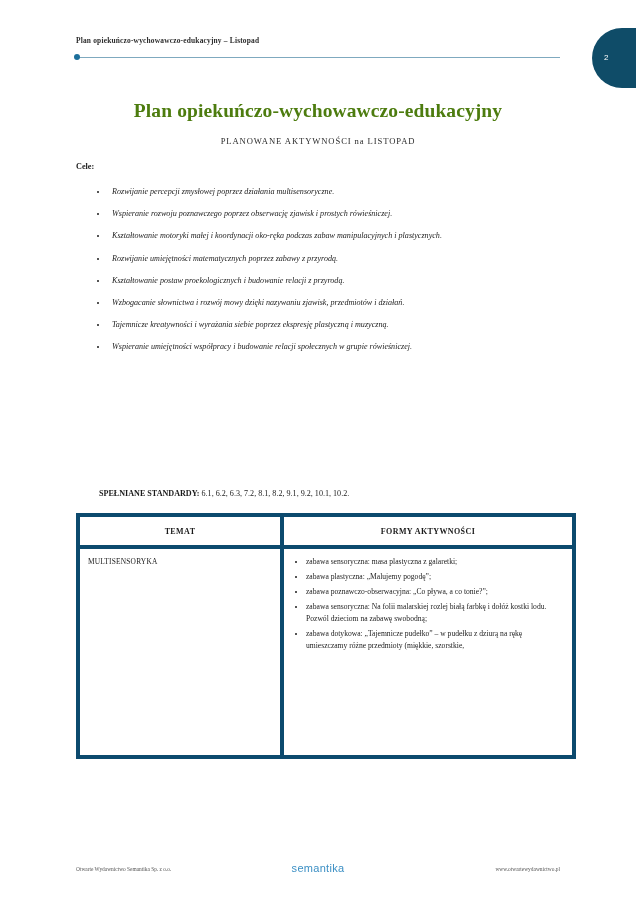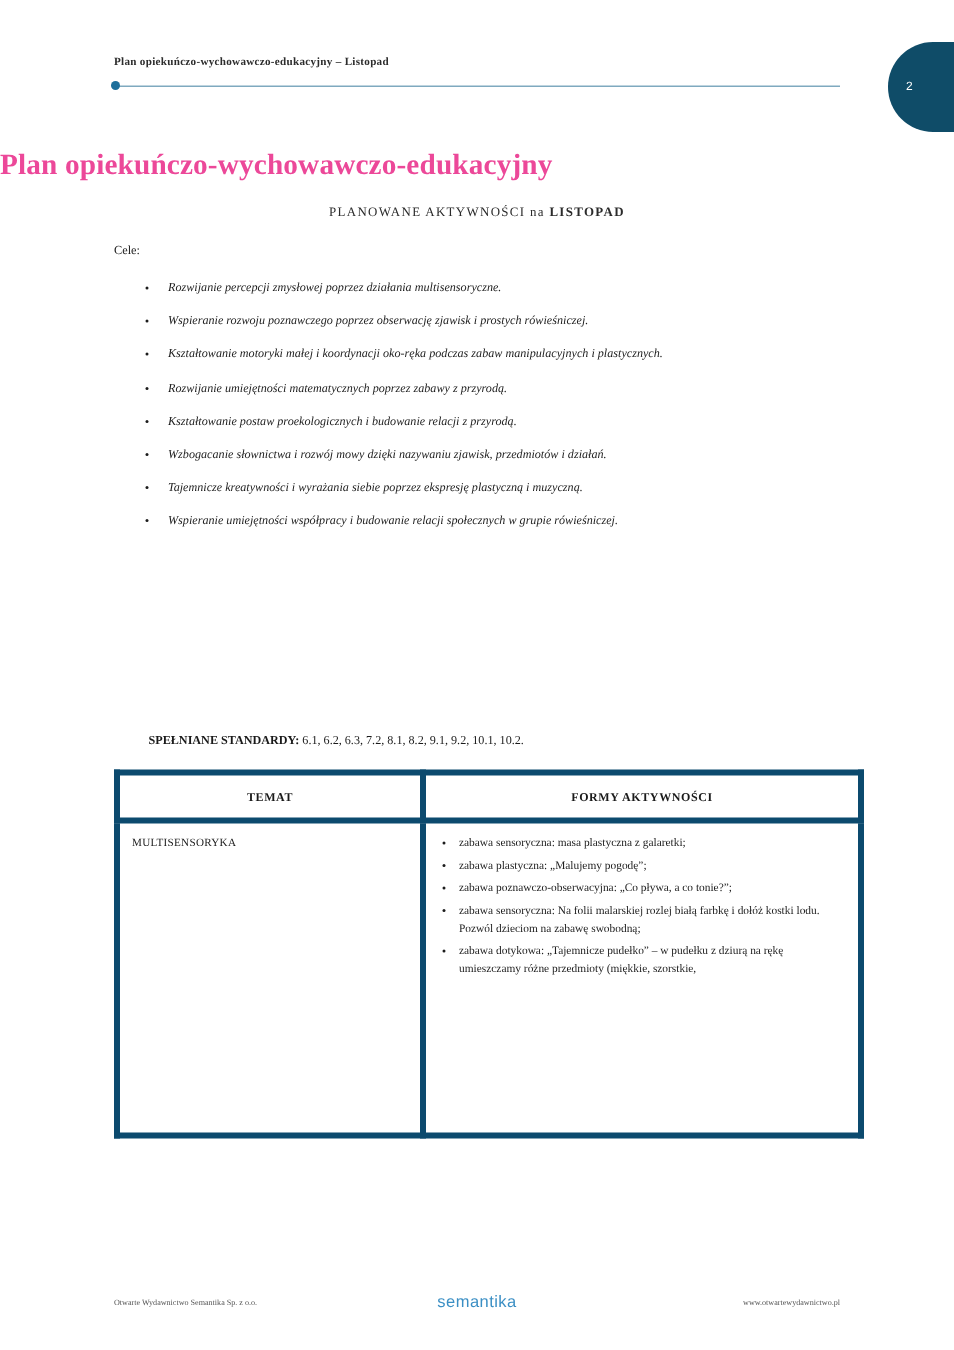--- a/index.html
+++ b/index.html
@@ -74,44 +74,45 @@
     color: #ffffff;
     font-family: "Liberation Sans", sans-serif;
   }
 
   
   .doc-title {
     position: absolute;
     top: 100px;
     left: 0;
     width: 636px;
+    text-align: center;
     font-size: 19.5px;
     font-weight: bold;
     letter-spacing: .1px;
-    color: #ec4899;
+    color: #4d7c0f;
   }
   .doc-subtitle {
     position: absolute;
     top: 136px;
     left: 0;
     width: 636px;
     text-align: center;
     font-size: 8.6px;
     letter-spacing: .9px;
     color: #2b2b2b;
   }
-  .doc-subtitle b { font-weight: bold; }
+  .doc-subtitle b { font-weight: normal; }
 
   
   .goals-label {
     position: absolute;
     top: 162px;
     left: 76px;
     font-size: 8.2px;
-    font-weight: normal;
+    font-weight: bold;
   }
   .goals {
     position: absolute;
     top: 186px;
     left: 92px;
     width: 470px;
     font-style: italic;
   }
   .goals li {
     font-size: 8.1px;

